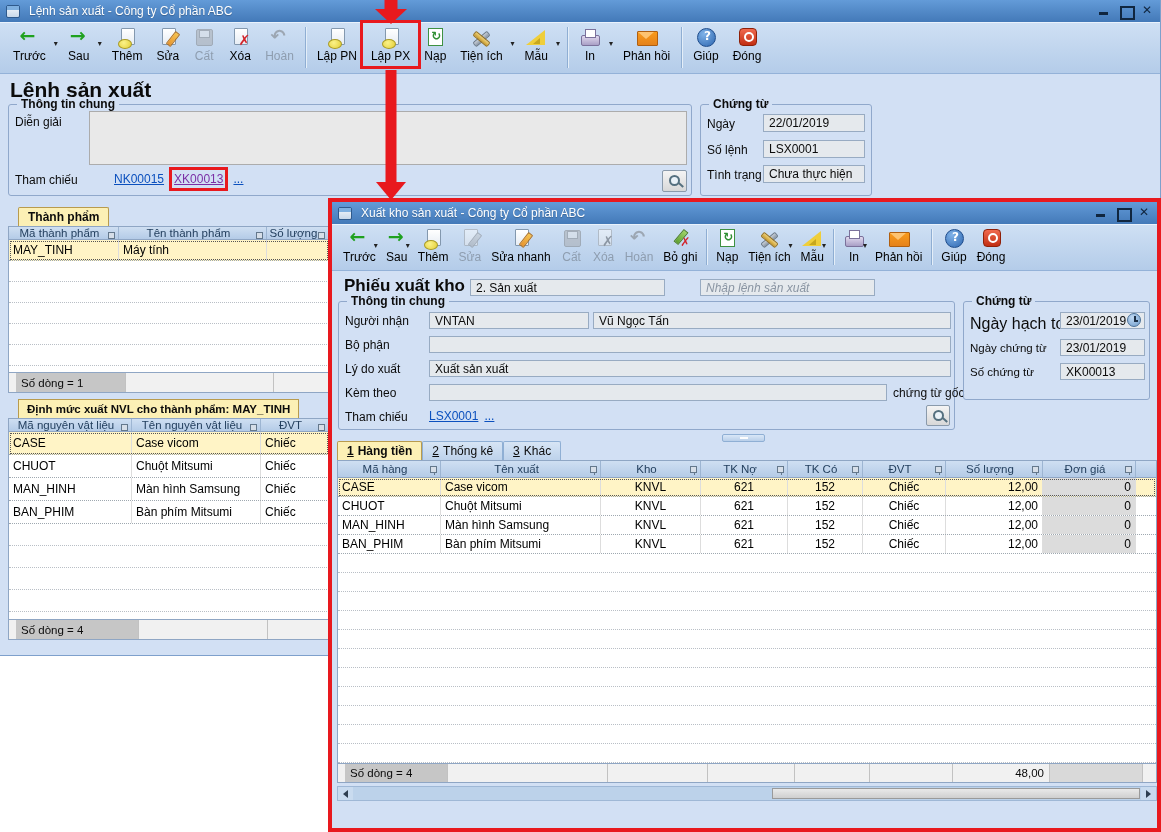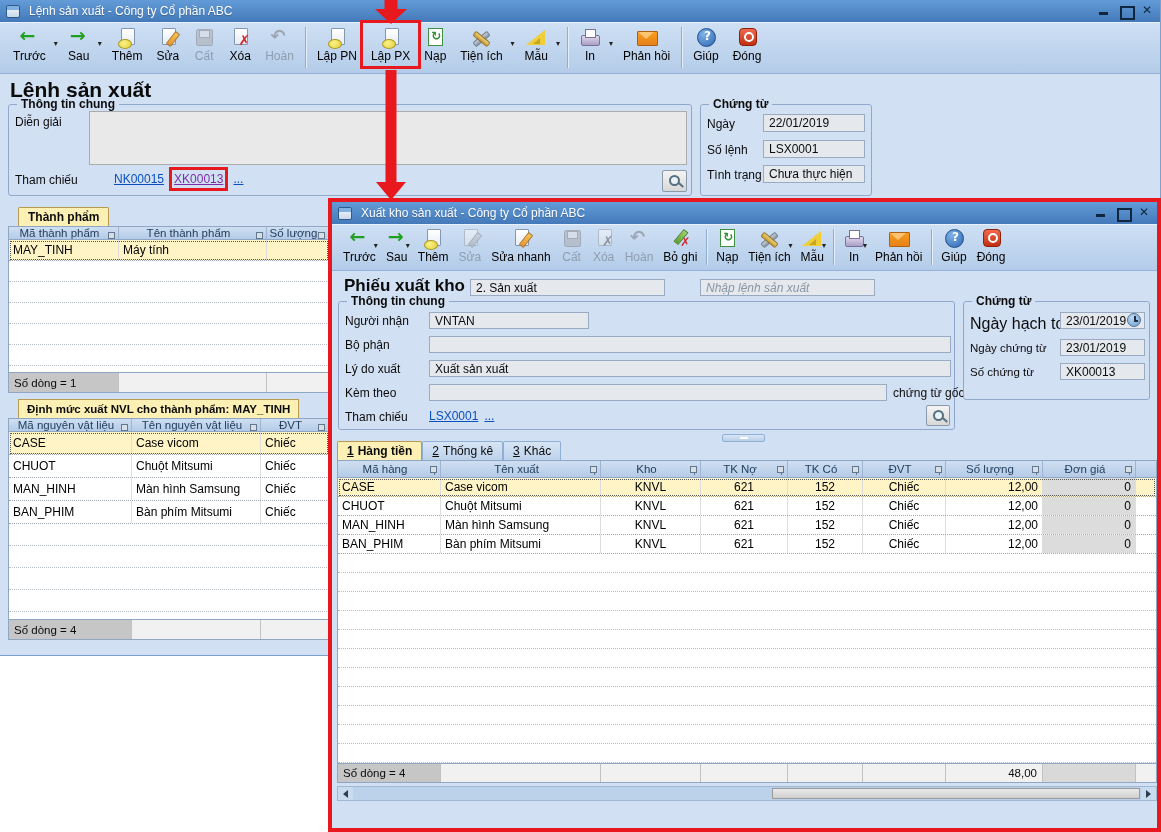--- a/index.html
+++ b/index.html
@@ -110,21 +110,21 @@
   .cell.center { justify-content:center; }
   .cell.right { justify-content:flex-end; }
   .cell.gray { background:var(--readonly-gray); }
   .row.selected { background:var(--selected-row-yellow); outline:1px dotted #555; outline-offset:-2px; }
   .fill-row { border-bottom:1px dotted #B9BFC6; }
   #w1p .row, #w1p .fill-row { height:21px; }
   #w1m .row { height:23px; } #w1m .fill-row { height:22px; }
   #w2t .row, #w2t .fill-row { height:19px; }
   .tfoot { display:flex; border-top:1px solid #8FA6C4; background:#F1F1F1; height:20px; }
   .fcell { font-size:11.5px; color:#0B0B0B; display:flex; align-items:center; padding:0 5px; border-right:1px solid #C2C2C2; overflow:hidden; white-space:nowrap; }
-  .fcell.count { background:#C6C6C6; }
+  .fcell.count { background:#C6C6C6;margin-left:7px; }
   .fcell.right { justify-content:flex-end; }
   .fcell.gray { background:#D9D9D9; }
 
   
   .splitter { position:absolute; width:43px; height:8px; background:linear-gradient(#D9E7F7,#B9CFE9); border:1px solid #8FAFD4; border-radius:2px; }
   .splitter::before { content:""; position:absolute; left:17px; top:2px; width:8px; height:2px; background:#FDFDFD; }
   .hscroll { position:absolute; height:15px; background:#BCD2EA; border:1px solid #9FB8D6; }
   .scroll-btn { position:absolute; top:0; width:15px; height:13px; background:#C9DBEF; display:flex; align-items:center; justify-content:center; }
   .scroll-btn.left { left:0; } .scroll-btn.right { right:0; }
   .tri-l { width:0; height:0; border-top:4px solid transparent; border-bottom:4px solid transparent; border-right:5px solid #2E3E50; }
@@ -474,20 +474,21 @@
     </div>
 
     <div class="heading-sm" style="left:12px; top:74px; font-size:17px;">Phiếu xuất kho</div>
     <div class="field" style="left:138px; top:77px; width:195px; height:17px;">2. Sản xuất</div>
     <div class="field placeholder" style="left:368px; top:77px; width:175px; height:17px;">Nhập lệnh sản xuất</div>
 
     <div class="group" style="left:6px; top:99px; width:617px; height:129px;">
       <span class="legend">Thông tin chung</span>
       <span class="lbl" style="left:6px; top:12px;">Người nhận</span>
       <div class="field" style="left:90px; top:10px; width:160px; height:17px;">VNTAN</div>
+      <div class="field" style="left:254px; top:10px; width:358px; height:17px;">Vũ Ngọc Tấn</div>
       <span class="lbl" style="left:6px; top:36px;">Bộ phận</span>
       <div class="field" style="left:90px; top:34px; width:522px; height:17px;"></div>
       <span class="lbl" style="left:6px; top:60px;">Lý do xuất</span>
       <div class="field" style="left:90px; top:58px; width:522px; height:17px;">Xuất sản xuất</div>
       <span class="lbl" style="left:6px; top:84px;">Kèm theo</span>
       <div class="field" style="left:90px; top:82px; width:458px; height:17px;"></div>
       <span class="lbl" style="left:554px; top:84px;">chứng từ gốc</span>
       <span class="lbl" style="left:6px; top:108px;">Tham chiếu</span>
       <span style="position:absolute; left:90px; top:107px; display:flex; gap:6px; align-items:center;">
         <span class="link">LSX0001</span>

